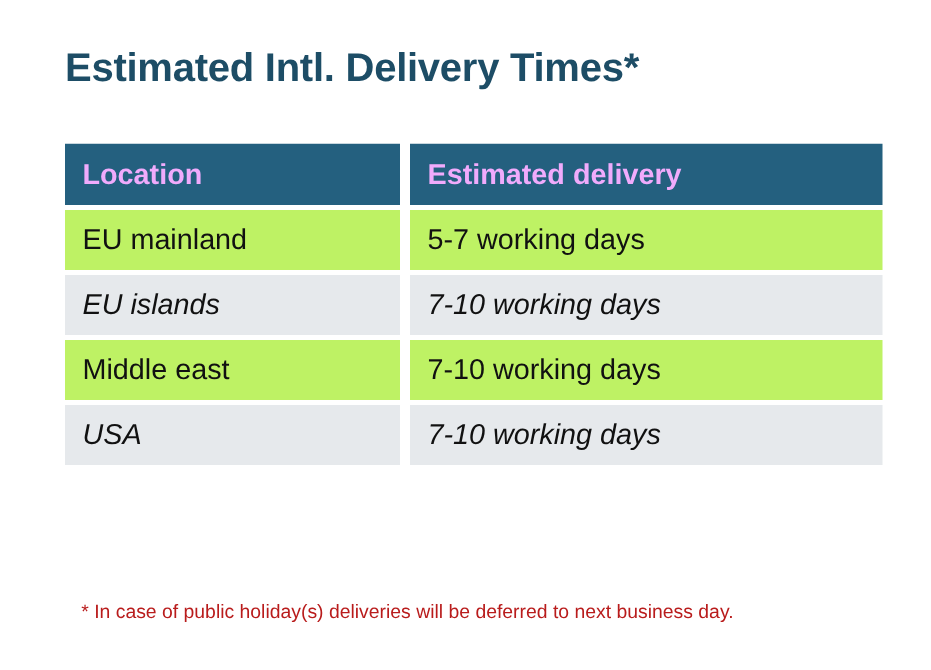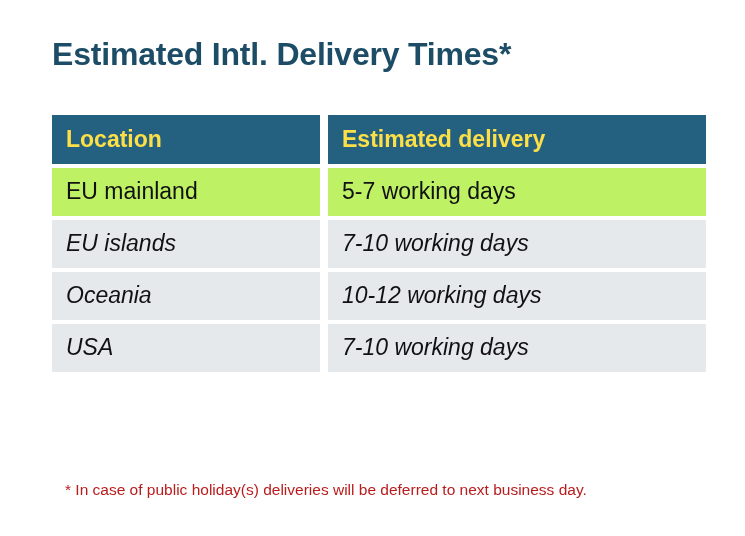--- a/index.html
+++ b/index.html
@@ -57,21 +57,21 @@
     left: auto;
     top: auto;
     width: 654px;
   }
 
   .delivery-table col.col-location { width: 268px; }
   .delivery-table col.col-delivery { width: 378px; }
 
   .delivery-table th {
     background: #24607f;
-    color: #fde047;
+    color: #f0abfc;
     font-size: 23px;
     font-weight: bold;
     text-align: left;
     padding: 7px 0 8px 14px;
     height: 34px;
     vertical-align: middle;
     white-space: nowrap;
   }
 
   .delivery-table td {
@@ -118,23 +118,23 @@
       </thead>
       <tbody>
         <tr class="row-dark">
           <td>EU mainland</td>
           <td>5-7 working days</td>
         </tr>
         <tr class="row-light">
           <td>EU islands</td>
           <td>7-10 working days</td>
         </tr>
-        <tr class="row-light">
-          <td>Oceania</td>
-          <td>10-12 working days</td>
+        <tr class="row-dark">
+          <td>Middle east</td>
+          <td>7-10 working days</td>
         </tr>
         <tr class="row-light">
           <td>USA</td>
           <td>7-10 working days</td>
         </tr>
       </tbody>
     </table>
   </div>
 
   <div class="footnote">* In case of public holiday(s) deliveries will be deferred to next business day.</div>

